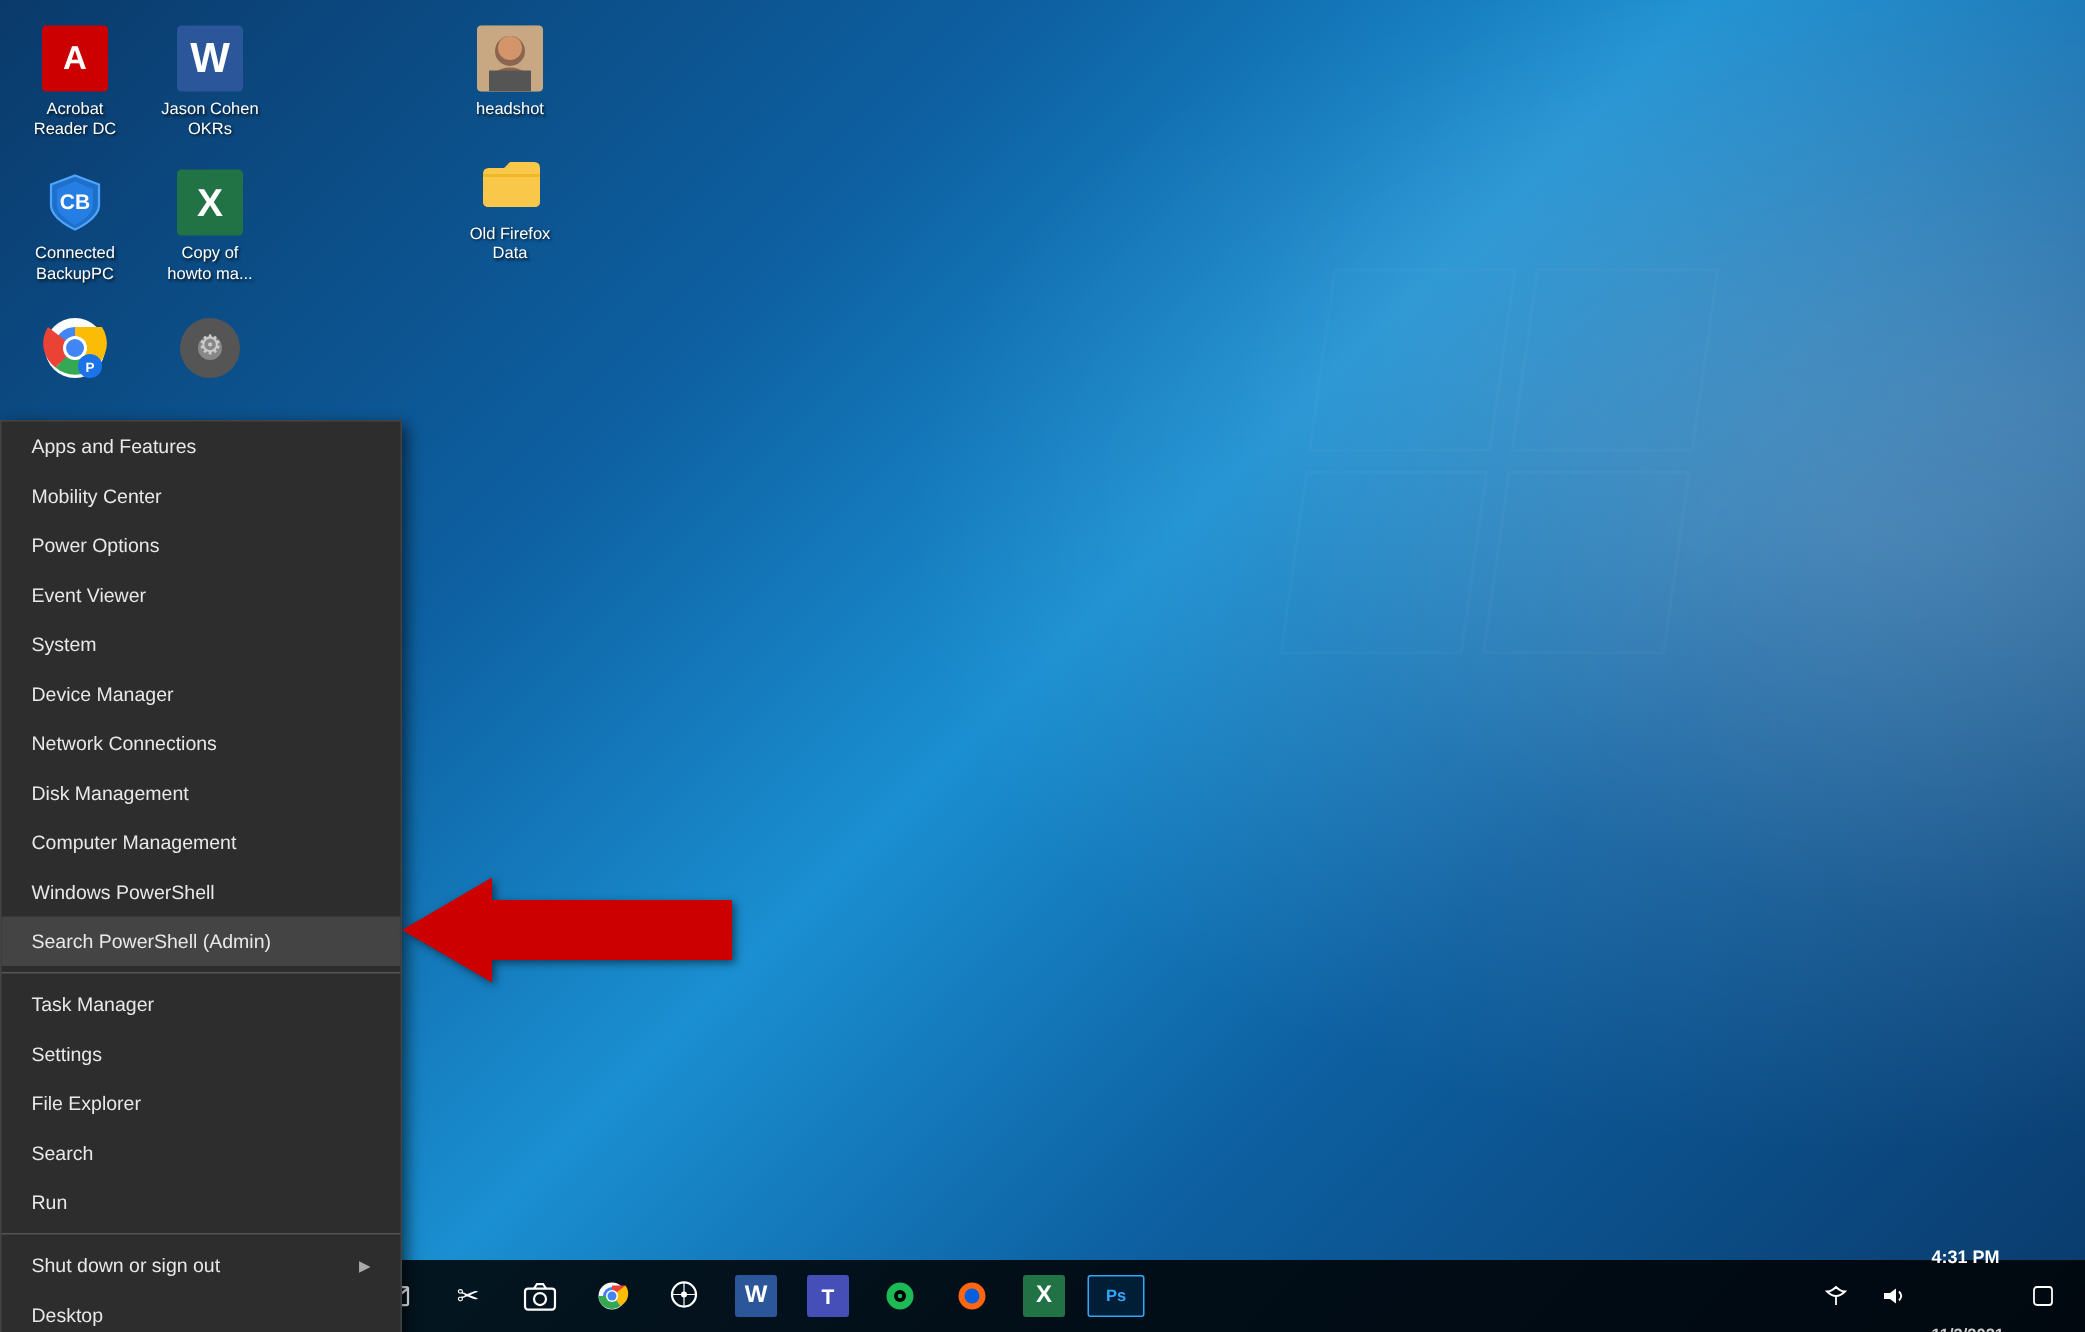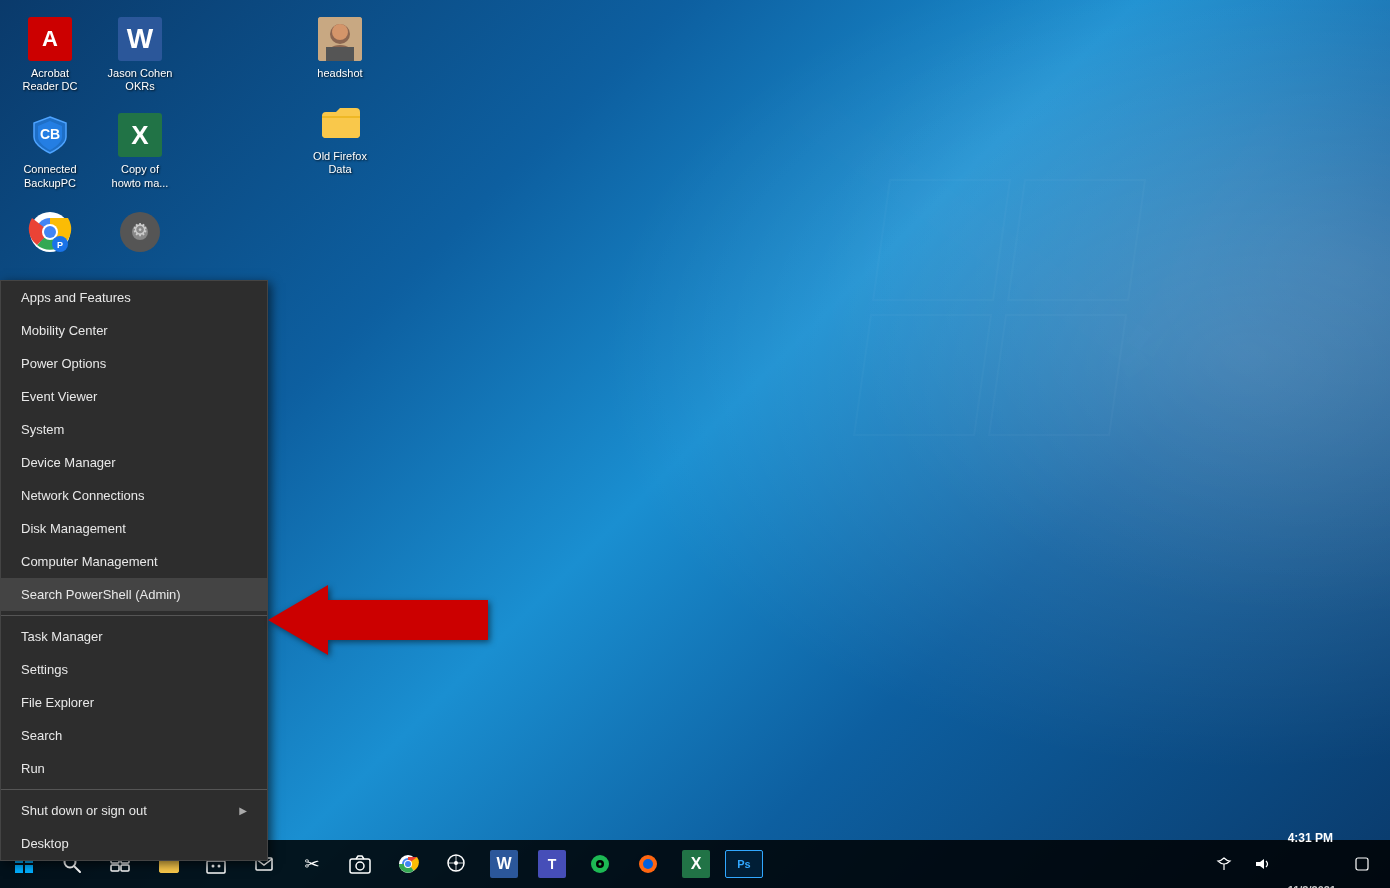--- a/index.html
+++ b/index.html
@@ -401,20 +401,23 @@
     </div>
     <div class="context-menu-item">
       <span>Network Connections</span>
     </div>
     <div class="context-menu-item">
       <span>Disk Management</span>
     </div>
     <div class="context-menu-item">
       <span>Computer Management</span>
     </div>
+    <div class="context-menu-item">
+      <span>Windows PowerShell</span>
+    </div>
     <div class="context-menu-item highlighted">
       <span>Search PowerShell (Admin)</span>
     </div>
     <div class="context-menu-separator"></div>
     <div class="context-menu-item">
       <span>Task Manager</span>
     </div>
     <div class="context-menu-item">
       <span>Settings</span>
     </div>

